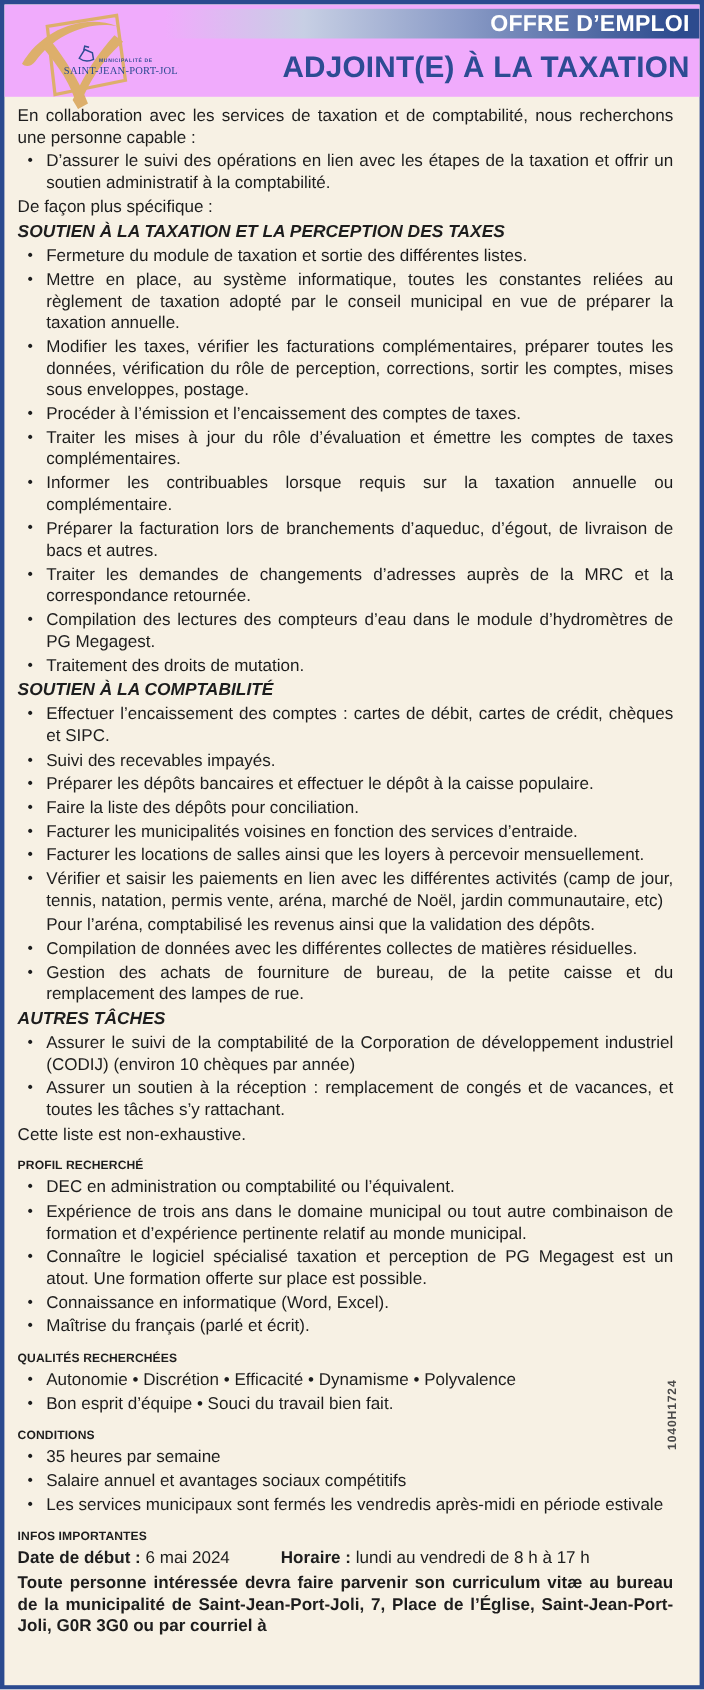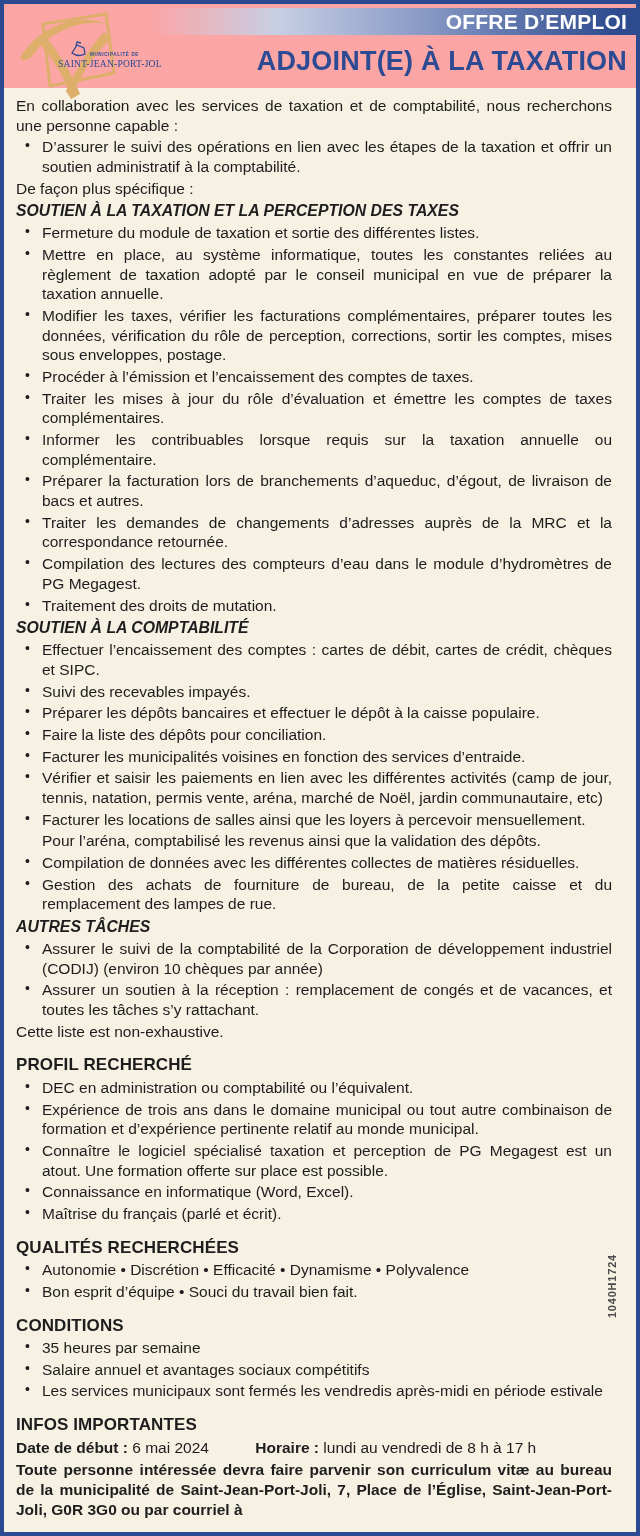--- a/index.html
+++ b/index.html
@@ -6,21 +6,21 @@
   body{
     width:640px;height:1536px;position:relative;
     font-family:"Liberation Sans","DejaVu Sans",sans-serif;
     background:#ffffff;overflow:hidden;
   }
   .page{
     position:absolute;inset:0;box-sizing:border-box;
     border:4px solid #2b4a8f;background:#f7f1e4;overflow:hidden;
   }
   
-  .header{position:relative;background:#fca5a5;height:84px;}
+  .header{position:relative;background:#f0abfc;height:84px;}
   .topbar{
     position:absolute;top:4px;left:146px;right:0;height:27px;
     background:linear-gradient(90deg,rgba(255,255,255,0) 0%,#c7cfe4 26%,#8营4 0%,#8b9cc7 55%,#2d4b8e 96%);
     background:linear-gradient(90deg,rgba(255,255,255,0) 0%,#c7cfe4 26%,#8b9cc7 55%,#2d4b8e 96%);
     display:flex;align-items:center;justify-content:flex-end;padding-right:9px;
   }
   .topbar .banner-text{color:#ffffff;font-weight:bold;font-size:21px;letter-spacing:.2px;}
   .doc-title{
     margin:0;padding:42px 9px 0 160px;text-align:right;
     font-size:27px;font-weight:bold;color:#2d4b93;letter-spacing:.2px;white-space:nowrap;
@@ -33,21 +33,21 @@
   }
   .blk{position:relative;margin:2px 0;text-align:justify;}
   .blk-b{padding-left:26px;}
   .blk-b::before{
     content:var(--bullet,"\2022");
     position:absolute;left:9px;top:0;font-size:14px;color:#1d1d1d;
   }
   .blk-c{padding-left:26px;margin-top:0;}
   .blk-t{padding-left:0;}
   .blk-hi{font-weight:bold;font-style:italic;margin-top:3px;font-size:15.8px;}
-  .blk-hb{font-weight:bold;margin-top:13px;font-size:17px;letter-spacing:.1px;}
+  .blk-hb{font-weight:bold;margin-top:13px;font-size:11px;letter-spacing:.1px;}
   .infoline{margin:2px 0;}
   .infoline .lbl{font-weight:bold;}
   .infoline .lbl2{font-weight:bold;margin-left:42px;}
   .closing{margin:3px 0 0 0;font-weight:bold;text-align:justify;}
   .vcode{
     position:absolute;top:1250px;right:18px;z-index:6;
     writing-mode:vertical-rl;transform:rotate(180deg);
     font-size:11px;font-weight:bold;color:#4a4a4a;letter-spacing:.8px;
   }
 </style>
@@ -131,24 +131,24 @@
         <div class="blk blk-b">
           <span class="blk-text">Préparer les dépôts bancaires et effectuer le dépôt à la caisse populaire.</span>
         </div>
         <div class="blk blk-b">
           <span class="blk-text">Faire la liste des dépôts pour conciliation.</span>
         </div>
         <div class="blk blk-b">
           <span class="blk-text">Facturer les municipalités voisines en fonction des services d’entraide.</span>
         </div>
         <div class="blk blk-b">
+          <span class="blk-text">Facturer les locations de salles ainsi que les loyers à percevoir mensuellement.</span>
+        </div>
+        <div class="blk blk-b">
           <span class="blk-text">Vérifier et saisir les paiements en lien avec les différentes activités (camp de jour, tennis, natation, permis vente, aréna, marché de Noël, jardin communautaire, etc)</span>
-        </div>
-        <div class="blk blk-b">
-          <span class="blk-text">Facturer les locations de salles ainsi que les loyers à percevoir mensuellement.</span>
         </div>
         <div class="blk blk-c">
           <span class="blk-text">Pour l’aréna, comptabilisé les revenus ainsi que la validation des dépôts.</span>
         </div>
         <div class="blk blk-b">
           <span class="blk-text">Compilation de données avec les différentes collectes de matières résiduelles.</span>
         </div>
         <div class="blk blk-b">
           <span class="blk-text">Gestion des achats de fourniture de bureau, de la petite caisse et du remplacement des lampes de rue.</span>
         </div>

